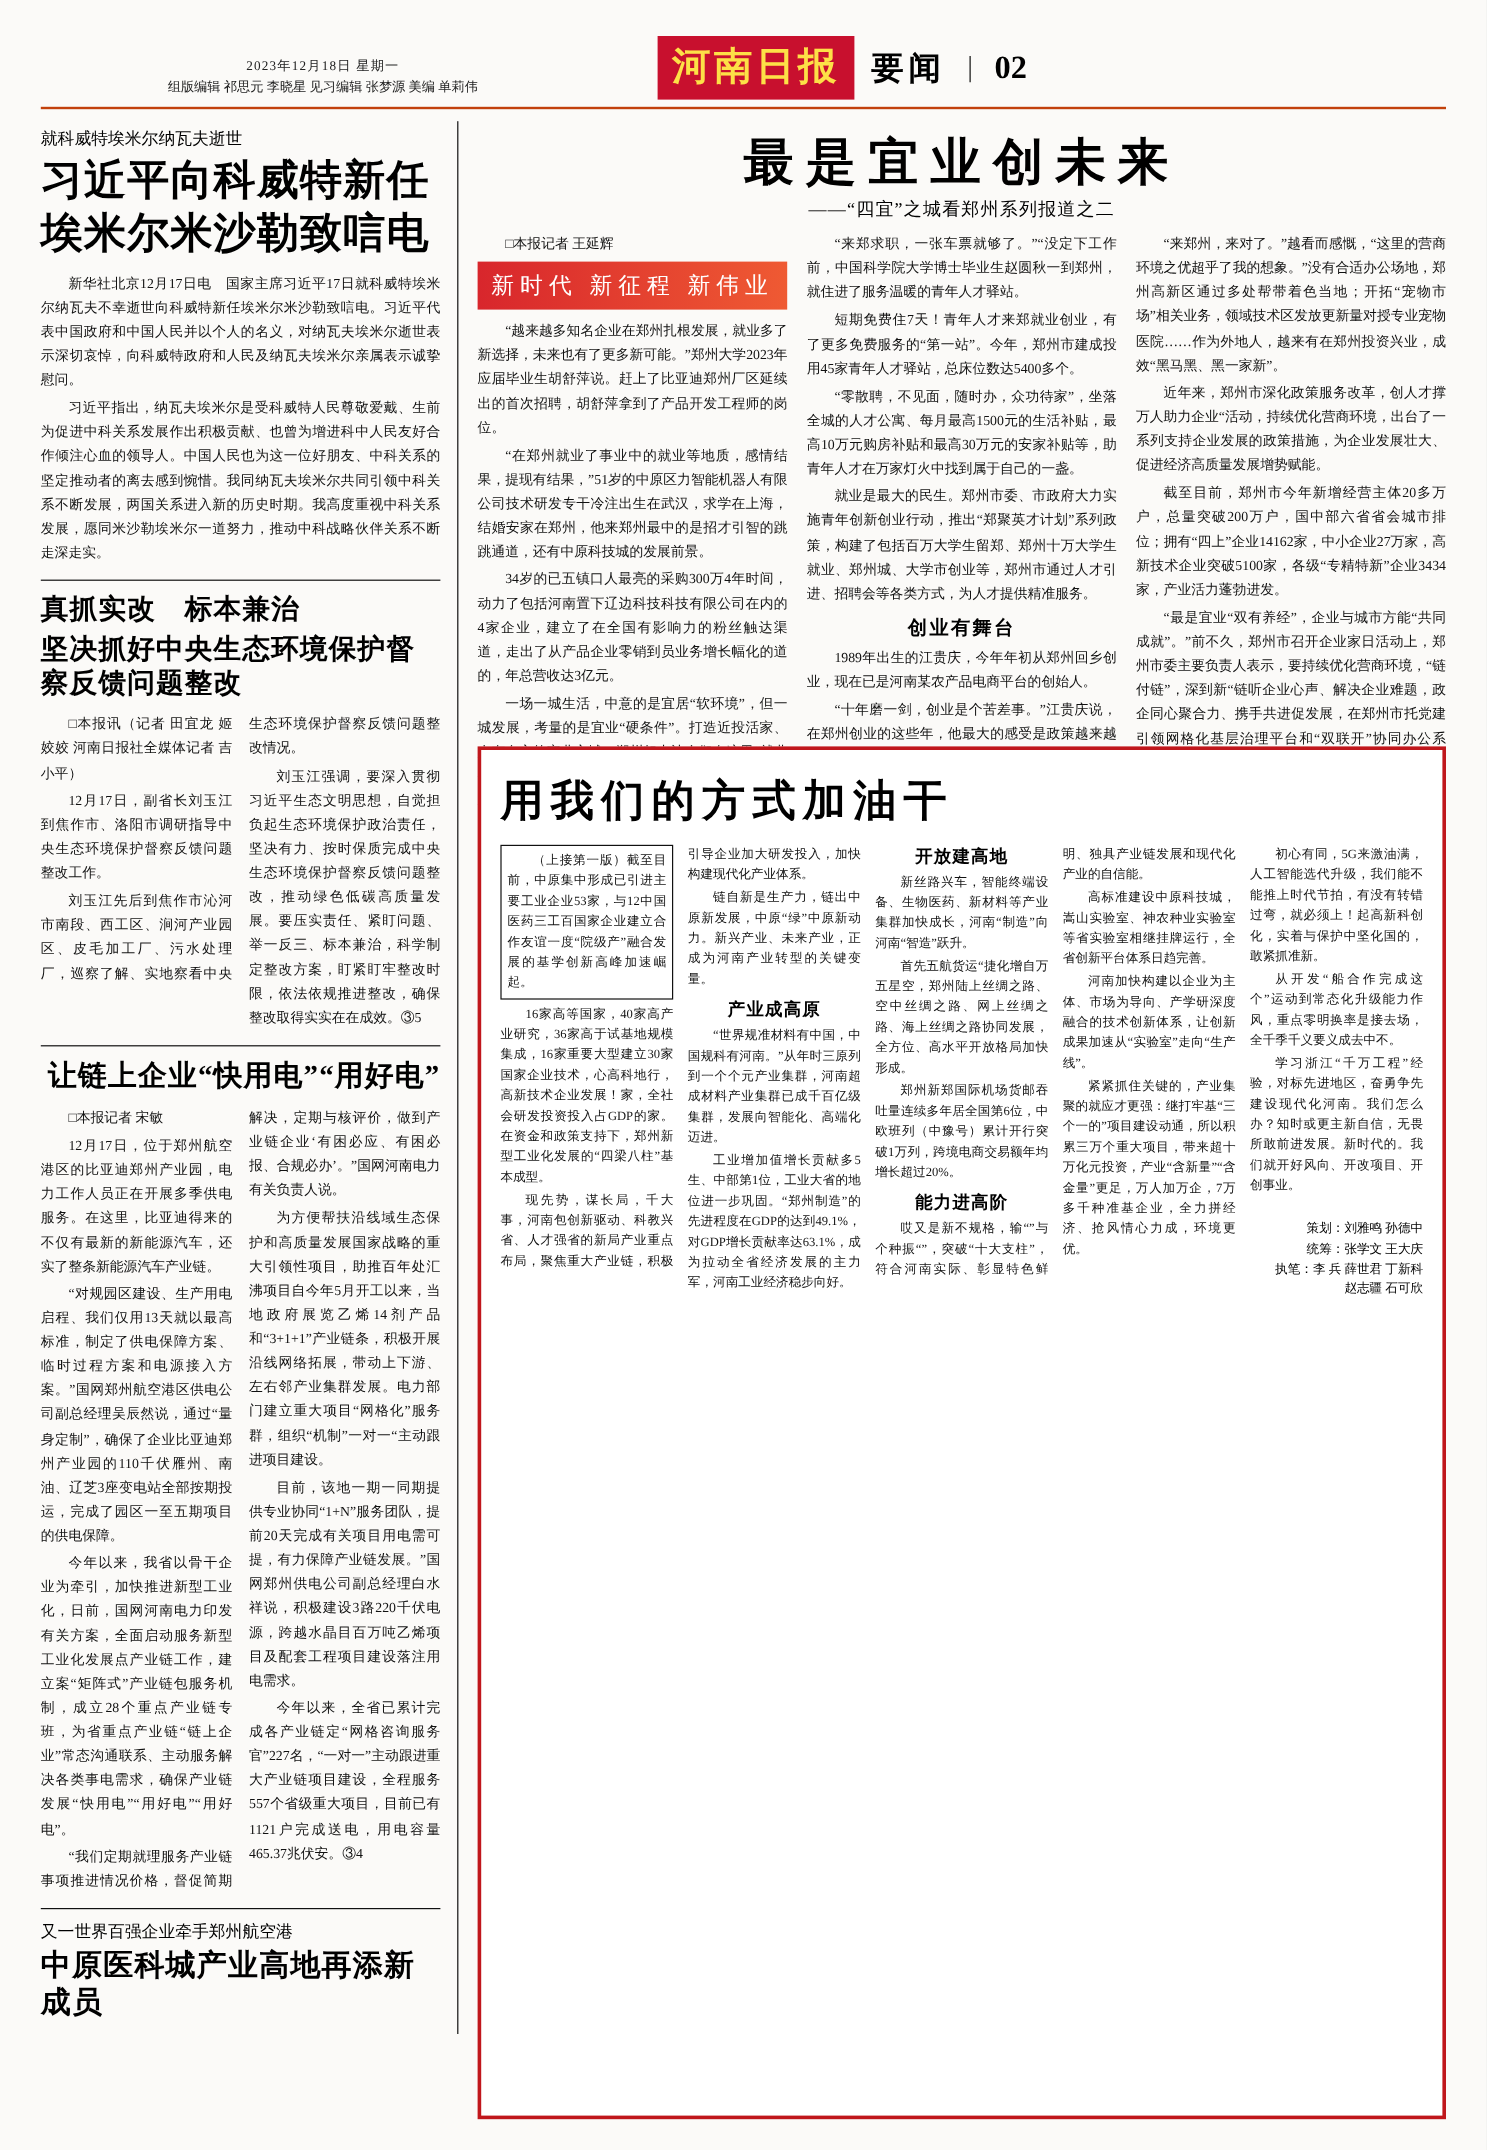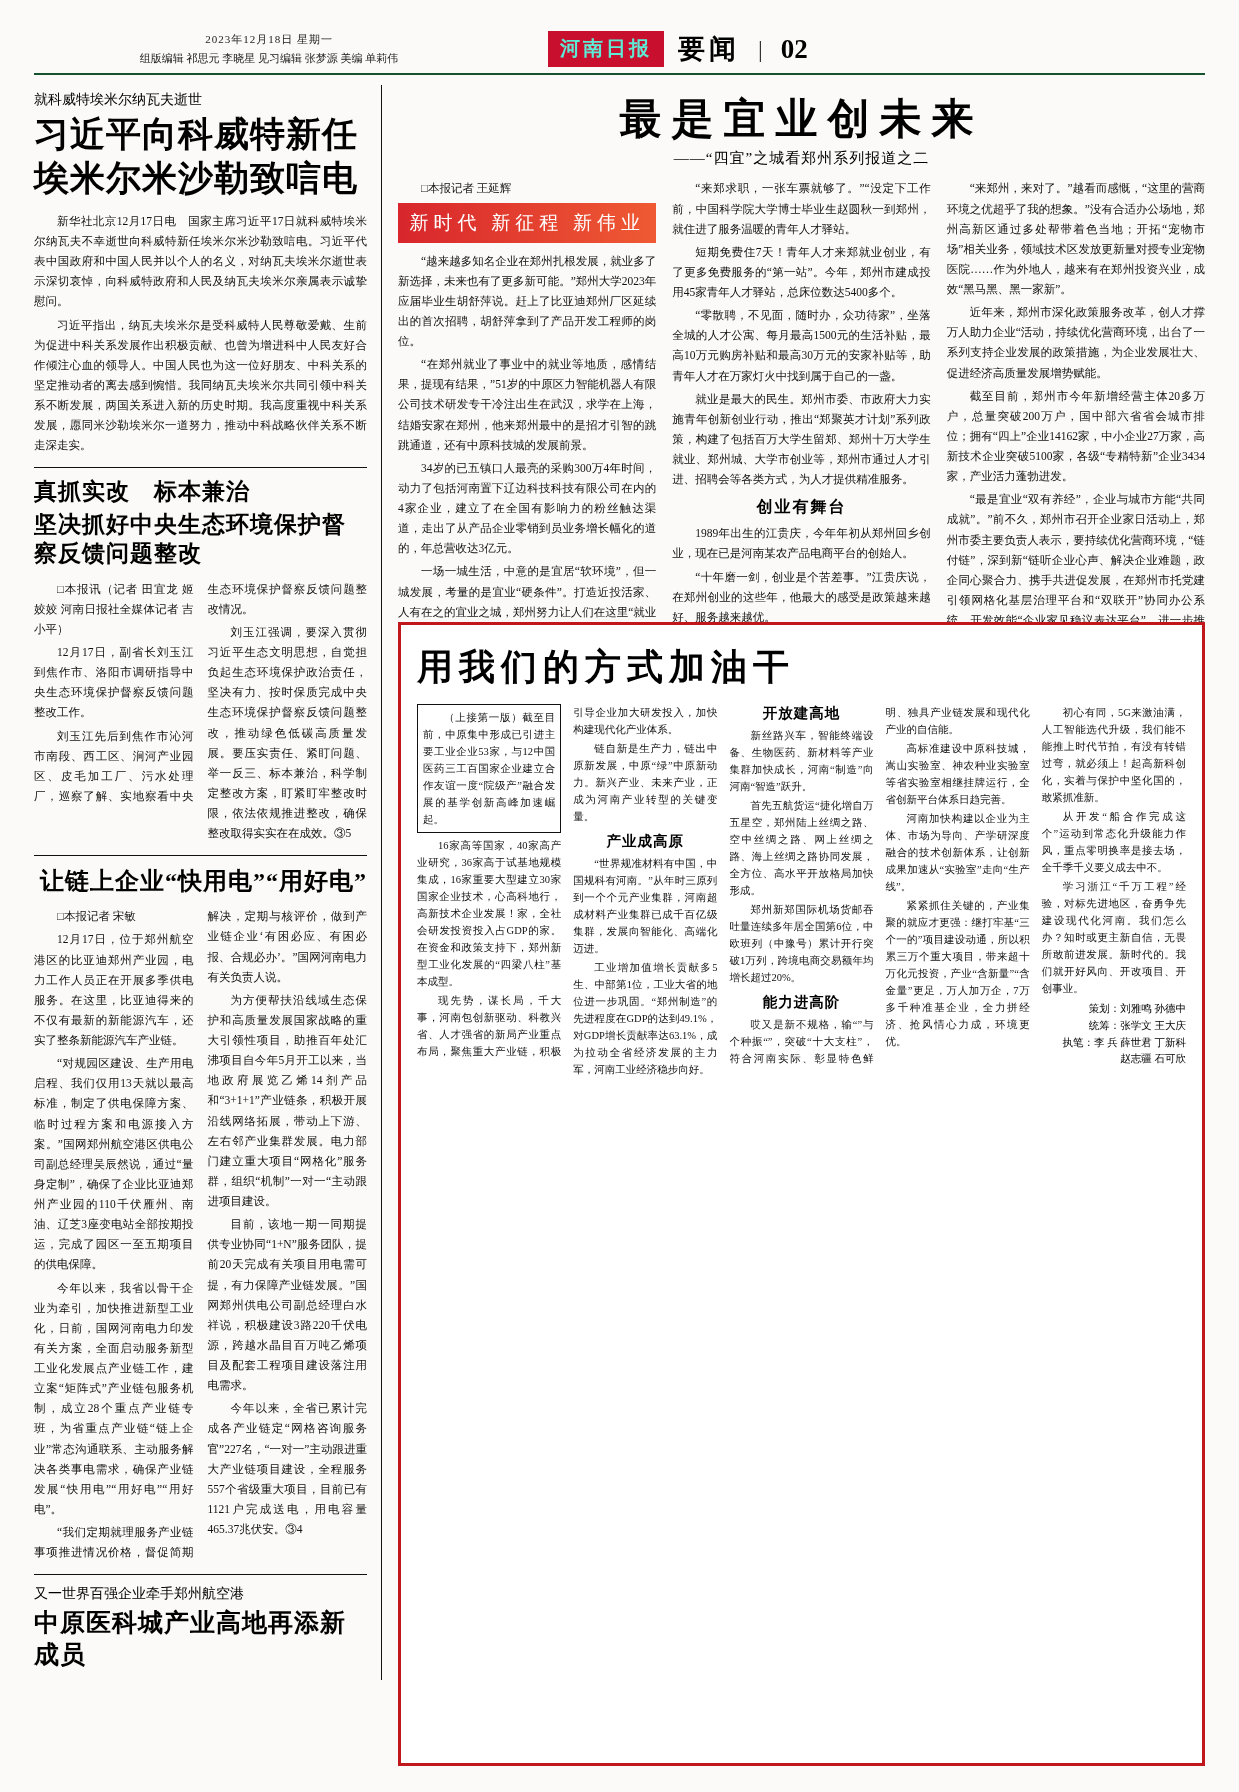--- a/index.html
+++ b/index.html
@@ -1,23 +1,23 @@
 <!DOCTYPE html>
 <html><head>
 <meta charset="utf-8">
 <style>
   html,body{margin:0;padding:0;background:#e8e8e8;}
   body{font-family:"Liberation Serif","DejaVu Serif",serif;}
   .page{width:1239px;height:1792px;background:#fbfaf8;margin:0 auto;position:relative;box-sizing:border-box;padding:0 34px;}
   
-  .masthead{display:flex;align-items:flex-end;justify-content:flex-start;padding-top:30px;padding-bottom:6px;border-bottom:2px solid #14532d;}
+  .masthead{display:flex;align-items:flex-end;justify-content:flex-start;padding-top:30px;padding-bottom:6px;border-bottom:2px solid #c2410c;}
   .mh-left{font-size:11px;line-height:1.7;color:#222;width:470px;text-align:center;}
   .mh-left .ln1{letter-spacing:1px;}
   .mh-right{flex:1;display:flex;align-items:center;justify-content:flex-start;gap:14px;padding-left:44px;}
-  .logo{background:#c8102e;color:#5eead4;font-size:20px;font-weight:bold;letter-spacing:3px;padding:4px 12px 5px;font-family:"Liberation Sans",sans-serif;}
+  .logo{background:#c8102e;color:#fde047;font-size:32px;font-weight:bold;letter-spacing:3px;padding:4px 12px 5px;font-family:"Liberation Sans",sans-serif;}
   .mh-sec{font-size:27px;font-weight:bold;letter-spacing:4px;}
   .mh-bar{font-size:24px;color:#333;margin:0 4px;}
   .mh-num{font-size:27px;font-weight:bold;}
   
   .body{display:flex;gap:0;margin-top:10px;}
   .colA{width:348px;padding-right:14px;box-sizing:border-box;border-right:1px solid #111;}
   .colB{flex:1;padding-left:16px;box-sizing:border-box;}
   h2.headline{font-size:35px;line-height:1.25;font-weight:bold;letter-spacing:1px;margin:4px 0 10px;}
   h3.kicker{font-size:14px;margin:6px 0 2px;font-weight:normal;}
   .rule{border-top:1px solid #111;margin:12px 0 10px;}
@@ -28,21 +28,21 @@
   .banner{background:linear-gradient(90deg,#d8262c,#ef5a33);color:#fff;text-align:center;font-size:19px;font-weight:normal;letter-spacing:5px;padding:7px 0;margin:4px 0 8px;}
   .cols3{column-count:3;column-gap:16px;column-rule:none;}
   .cols5{column-count:5;column-gap:12px;}
   .sechead{font-size:16px;font-weight:bold;text-align:center;margin:8px 0 5px;letter-spacing:2px;}
   
   .boxfeat{position:absolute;left:398px;right:34px;top:622px;bottom:26px;border:3px solid #c0171c;box-sizing:border-box;padding:14px 16px 10px;background:#fff;}
   .boxfeat h1{text-align:left;font-size:36px;font-weight:bold;letter-spacing:6px;margin:4px 0 12px;}
   .boxfeat p{font-size:10.5px;line-height:1.62;text-align:justify;margin:0 0 2px;text-indent:2em;color:#111;}
   .boxfeat .lead{border:1px solid #111;padding:4px 5px;margin-bottom:4px;}
   .boxfeat .sech{font-size:14.5px;font-weight:bold;text-align:center;margin:7px 0 4px;letter-spacing:1px;}
-  .credits{margin-top:4px;font-size:10.5px;line-height:1.6;text-align:right;break-inside:avoid;}
+  .credits{margin-top:20px;font-size:10.5px;line-height:1.6;text-align:right;break-inside:avoid;}
 </style>
 </head>
 <body>
 
 <div class="page">
 
   <div class="masthead">
     <div class="mh-left">
       <div class="ln1">2023年12月18日   星期一</div>
       <div>组版编辑 祁思元  李晓星  见习编辑 张梦源  美编 单莉伟</div>

